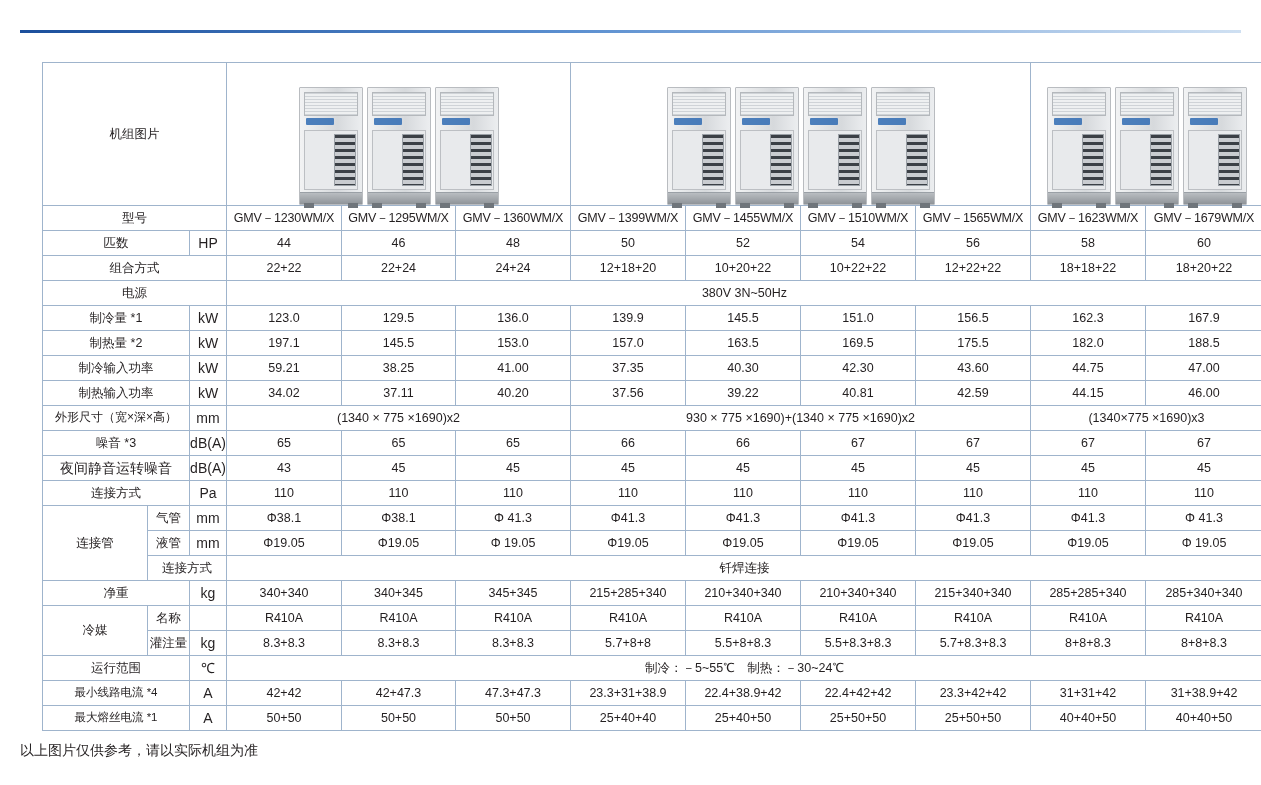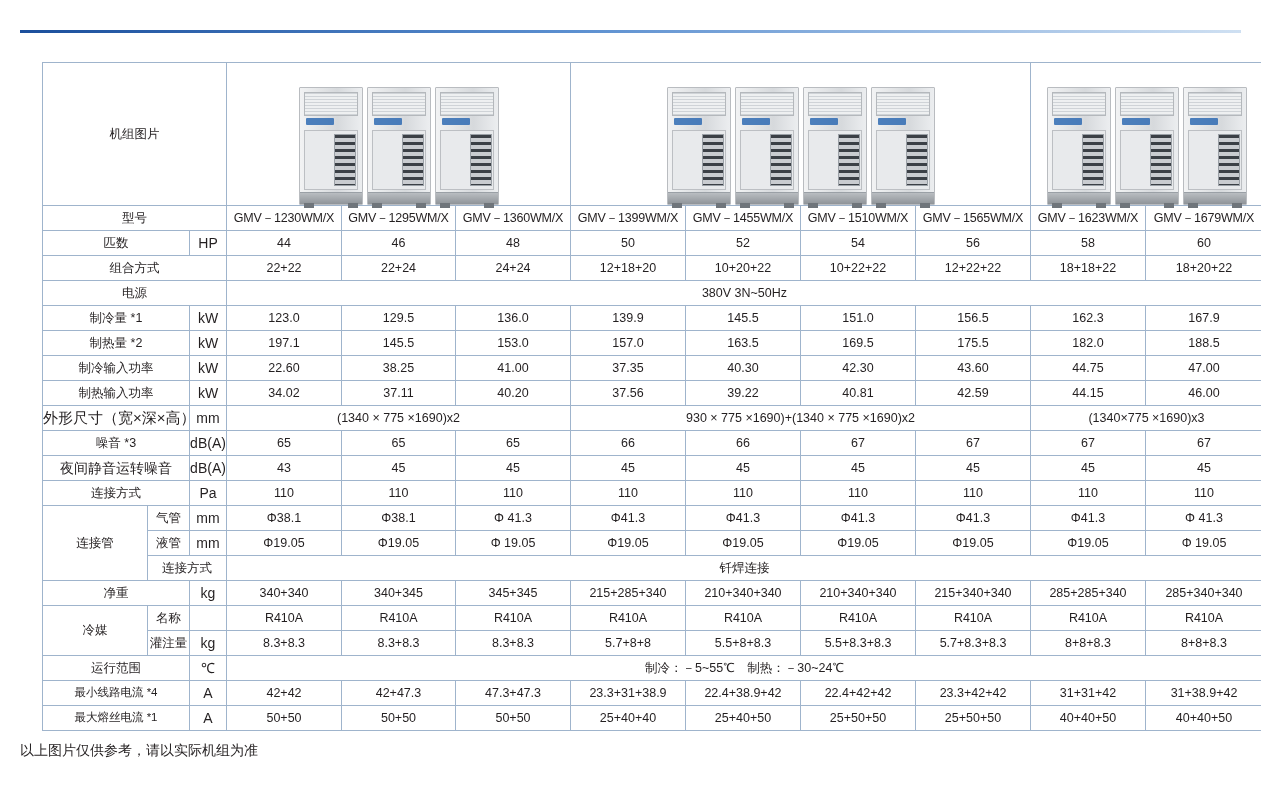--- a/index.html
+++ b/index.html
@@ -345,21 +345,21 @@
       <td>163.5</td>
       <td>169.5</td>
       <td>175.5</td>
       <td>182.0</td>
       <td>188.5</td>
     </tr>
 
     <tr>
       <td class="lbl" colspan="2">制冷输入功率</td>
       <td class="unit">kW</td>
-      <td>22.60</td>
+      <td>59.21</td>
       <td>38.25</td>
       <td>41.00</td>
       <td>37.35</td>
       <td>40.30</td>
       <td>42.30</td>
       <td>43.60</td>
       <td>44.75</td>
       <td>47.00</td>
     </tr>
 
@@ -371,21 +371,21 @@
       <td>40.20</td>
       <td>37.56</td>
       <td>39.22</td>
       <td>40.81</td>
       <td>42.59</td>
       <td>44.15</td>
       <td>46.00</td>
     </tr>
 
     <tr>
-      <td class="lbl" colspan="2" style="font-size:15px">外形尺寸（宽×深×高）</td>
+      <td class="lbl" colspan="2" style="font-size:12px">外形尺寸（宽×深×高）</td>
       <td class="unit">mm</td>
       <td colspan="3">(1340 × 775 ×1690)x2</td>
       <td colspan="4">930 × 775 ×1690)+(1340 × 775 ×1690)x2</td>
       <td colspan="2">(1340×775 ×1690)x3</td>
     </tr>
 
     <tr>
       <td class="lbl" colspan="2">噪音 *3</td>
       <td class="unit">dB(A)</td>
       <td>65</td>

